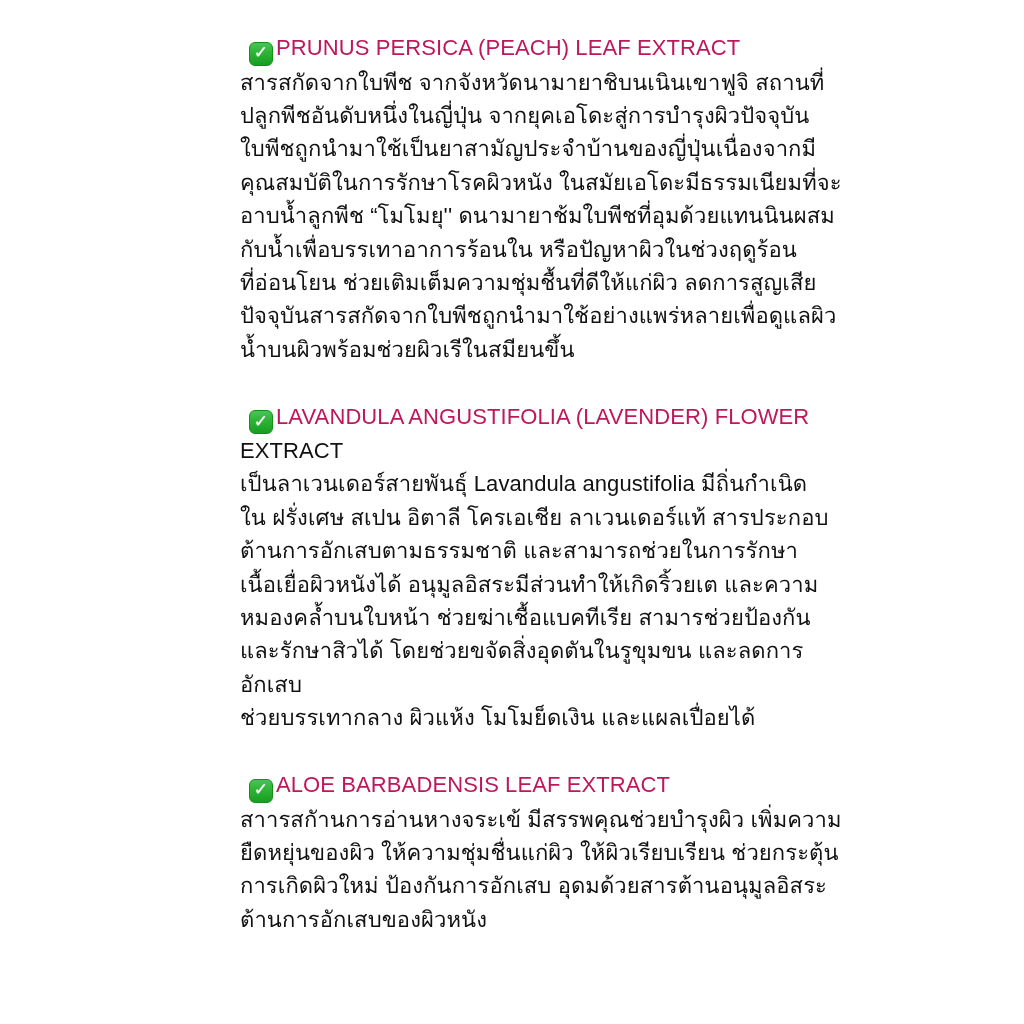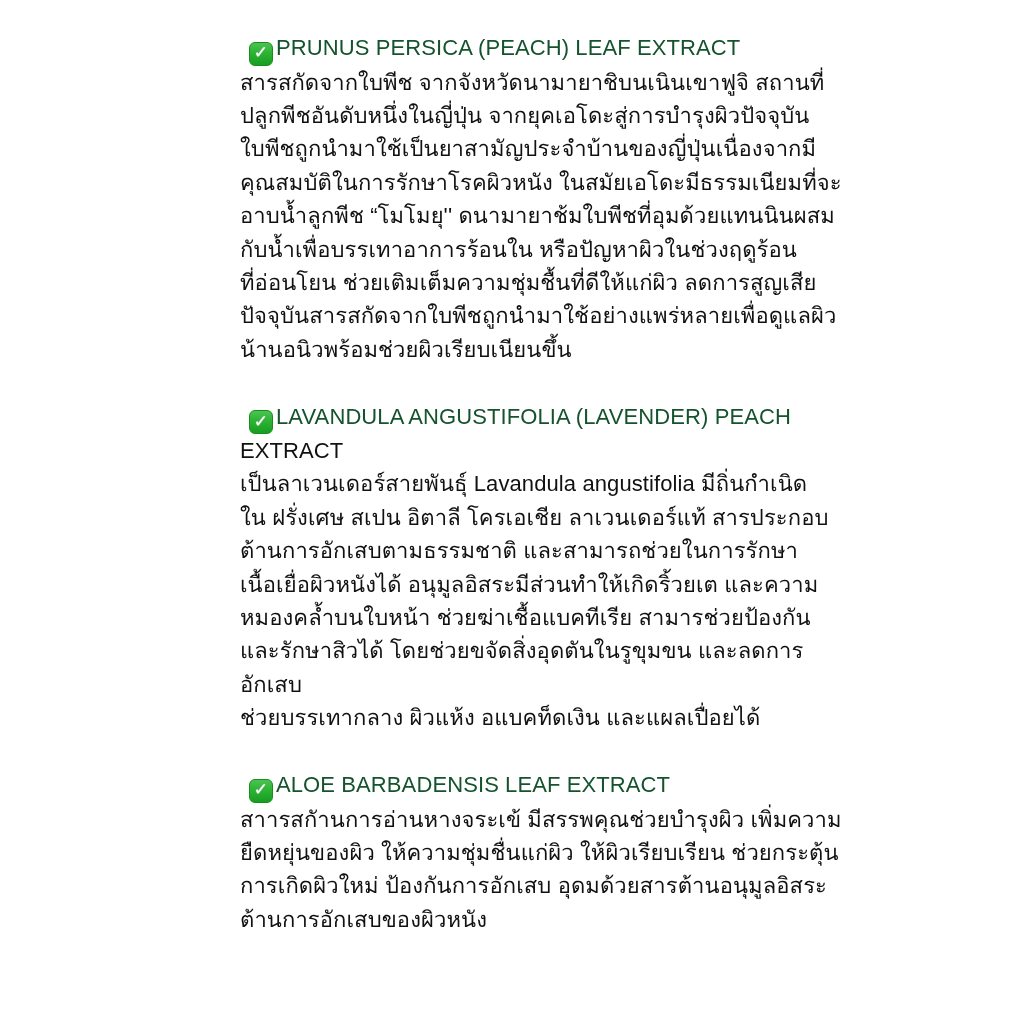--- a/index.html
+++ b/index.html
@@ -49,21 +49,21 @@
   }
   .check-icon .glyph {
     color: #ffffff;
     font-size: 17px;
     font-weight: 700;
     line-height: 1;
     transform: translateY(-1px);
     text-shadow: 0 0 1px #ffffff;
   }
   .heading-text {
-    color: #14532d;
+    color: #be185d;
     margin-top: 41px;
   }
   .heading-line.cont {
     
   }
 </style>
 </head>
 <body>
 
 <main class="doc">
@@ -76,40 +76,40 @@
     </div>
     <div class="body">
         <div class="line">สารสกัดจากใบพีช จากจังหวัดนามายาชิบนเนินเขาฟูจิ สถานที่</div>
         <div class="line">ปลูกพีชอันดับหนึ่งในญี่ปุ่น จากยุคเอโดะสู่การบำรุงผิวปัจจุบัน</div>
         <div class="line">ใบพีชถูกนำมาใช้เป็นยาสามัญประจำบ้านของญี่ปุ่นเนื่องจากมี</div>
         <div class="line">คุณสมบัติในการรักษาโรคผิวหนัง ในสมัยเอโดะมีธรรมเนียมที่จะ</div>
         <div class="line">อาบน้ำลูกพีช “โมโมยุ'' ดนามายาช้มใบพีชที่อุมด้วยแทนนินผสม</div>
         <div class="line">กับน้ำเพื่อบรรเทาอาการร้อนใน หรือปัญหาผิวในช่วงฤดูร้อน</div>
         <div class="line">ที่อ่อนโยน ช่วยเติมเต็มความชุ่มชื้นที่ดีให้แก่ผิว ลดการสูญเสีย</div>
         <div class="line">ปัจจุบันสารสกัดจากใบพีชถูกนำมาใช้อย่างแพร่หลายเพื่อดูแลผิว</div>
-        <div class="line">น้านอนิวพร้อมช่วยผิวเรียบเนียนขึ้น</div>
+        <div class="line">น้ำบนผิวพร้อมช่วยผิวเรีในสมียนขึ้น</div>
       </div>
   </section>
 
   <section class="section">
     <div class="heading-line">
       <span class="check-icon">
           <span class="glyph">✓</span>
-        </span><span class="heading-text">LAVANDULA ANGUSTIFOLIA (LAVENDER) PEACH</span>
+        </span><span class="heading-text">LAVANDULA ANGUSTIFOLIA (LAVENDER) FLOWER</span>
     </div>
     <div class="heading-line cont">EXTRACT</div>
     <div class="body">
         <div class="line">เป็นลาเวนเดอร์สายพันธุ์ Lavandula angustifolia มีถิ่นกำเนิด</div>
         <div class="line">ใน ฝรั่งเศษ สเปน อิตาลี โครเอเชีย ลาเวนเดอร์แท้ สารประกอบ</div>
         <div class="line">ต้านการอักเสบตามธรรมชาติ และสามารถช่วยในการรักษา</div>
         <div class="line">เนื้อเยื่อผิวหนังได้ อนุมูลอิสระมีส่วนทำให้เกิดริ้วยเต และความ</div>
         <div class="line">หมองคล้ำบนใบหน้า ช่วยฆ่าเชื้อแบคทีเรีย สามารช่วยป้องกัน</div>
         <div class="line">และรักษาสิวได้ โดยช่วยขจัดสิ่งอุดตันในรูขุมขน และลดการ</div>
         <div class="line">อักเสบ</div>
-        <div class="line">ช่วยบรรเทากลาง ผิวแห้ง อแบคท็ดเงิน และแผลเปื่อยได้</div>
+        <div class="line">ช่วยบรรเทากลาง ผิวแห้ง โมโมย็ดเงิน และแผลเปื่อยได้</div>
       </div>
   </section>
 
   <section class="section">
     <div class="heading-line">
       <span class="check-icon">
           <span class="glyph">✓</span>
         </span><span class="heading-text">ALOE BARBADENSIS LEAF EXTRACT</span>
     </div>
     <div class="body">

